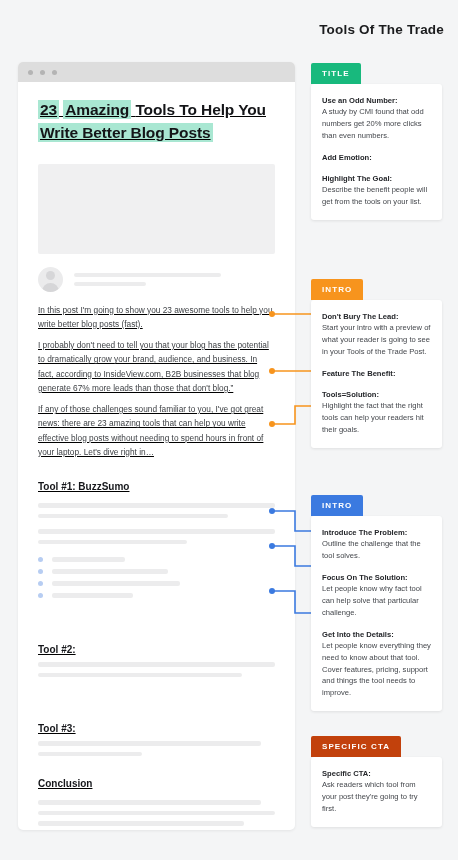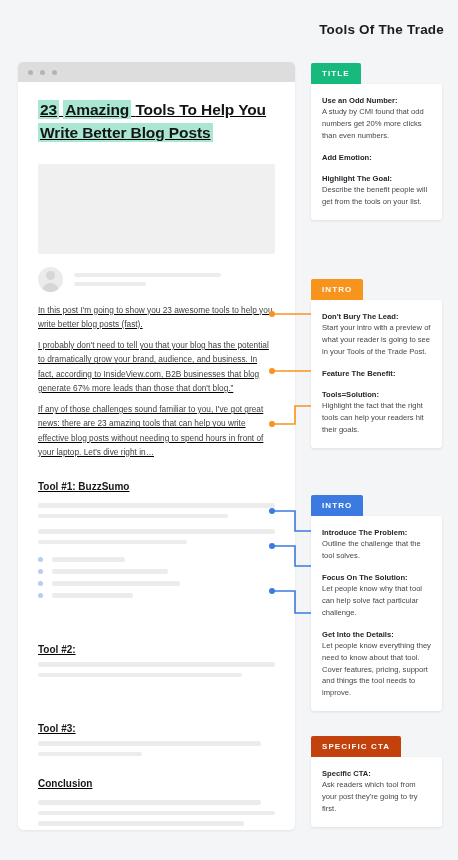--- a/index.html
+++ b/index.html
@@ -324,21 +324,21 @@
 
   <div class="side" style="top:494px">
     <span class="badge" style="background:#3b7ae0">INTRO</span>
     <div class="card">
       <div class="tip">
         <div class="tip-h">Introduce The Problem:</div>
         <div class="tip-b">Outline the challenge that the tool solves.</div>
       </div>
       <div class="tip">
         <div class="tip-h">Focus On The Solution:</div>
-        <div class="tip-b">Let people know why that tool can help solve fact particular challenge.</div>
+        <div class="tip-b">Let people know why fact tool can help solve that particular challenge.</div>
       </div>
       <div class="tip">
         <div class="tip-h">Get Into the Details:</div>
         <div class="tip-b">Let people know everything they need to know about that tool. Cover features, pricing, support and things the tool needs to improve.</div>
       </div>
     </div>
   </div>
 
   <div class="side" style="top:735px">
     <span class="badge" style="background:#c2410c">SPECIFIC CTA</span>

